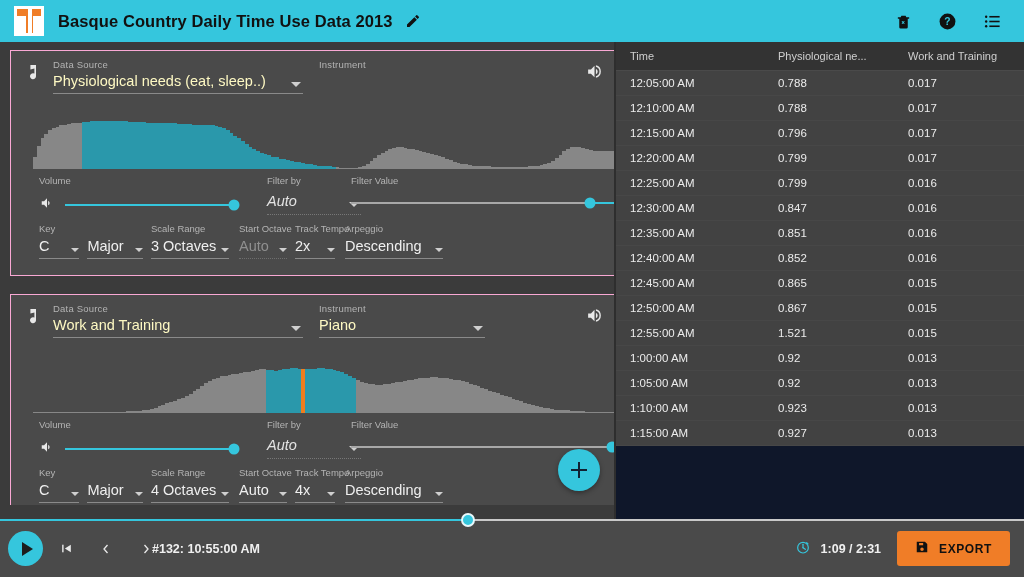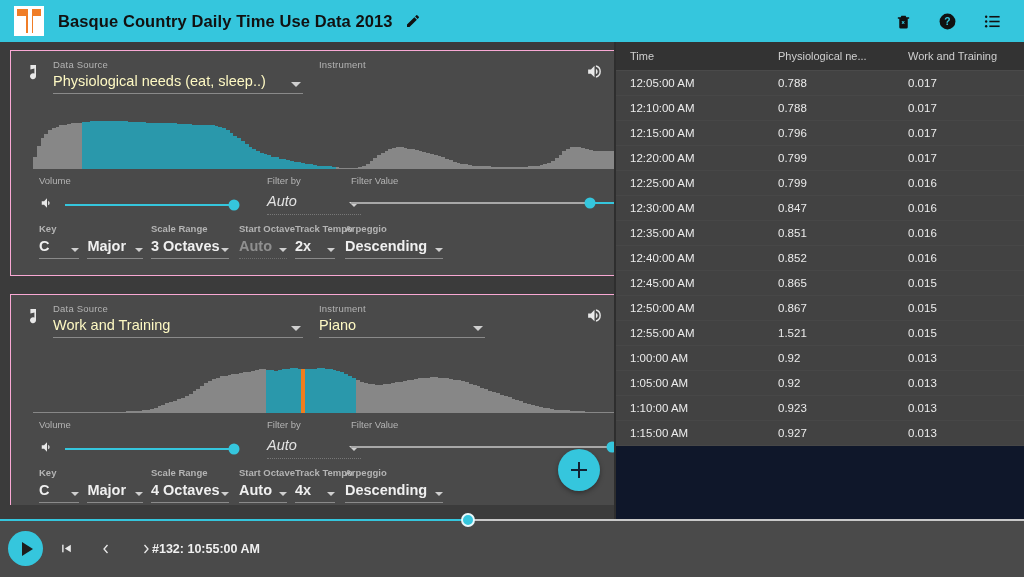--- a/index.html
+++ b/index.html
@@ -93,21 +93,21 @@
   }
   .filterby-block { position:absolute; left:236px; top:0; width:94px;margin-left:20px; }
   .filterby-sel { position:relative; border-bottom:1px dotted #777; padding-bottom:4px; margin-top:6px; }
   .filterby-sel .v { font-size:14.5px; font-style:italic; color:#e3e3e3; }
   .fval-block { position:absolute; left:340px; top:0; right:28px; }
   .fval-track { position:relative; height:2px; background:#a8a8a8; margin-top:16px; }
   .fval-fill { position:absolute; height:2px; background:#35c6dd; top:0; }
 
   
   .row-selects { position:absolute; left:28px; right:10px; top:172px; height:46px; display:flex; }
-  .msel { margin-right:0;font-weight:bold; }
+  .msel { margin-right:0; }
   .msel .lbl { font-size:9.5px; color:#b4b4b4; margin-bottom:3px; white-space:nowrap; }
   .msel .pair { display:flex; align-items:flex-end; gap:0; }
   .mini {
     position:relative; border-bottom:1px solid #8a8a8a; padding:0 14px 3px 0;
     margin-right:8px; min-width:20px;
   }
   .mini.dotted { border-bottom:1px dotted #6e6e6e; }
   .mini .v { font-size:14.5px; color:#efefef; white-space:nowrap; }
   .mini .v.dim { color:#8f8f8f; }
   .mini .c {
@@ -867,14 +867,35 @@
             <path fill="none" stroke="#eaeaea" stroke-width="2.6" d="M15 4L8 12l7 8"></path>
           </svg>
       </div>
       <div class="tbtn">
         <svg width="12" height="14" viewBox="0 0 24 24">
             <path fill="none" stroke="#eaeaea" stroke-width="2.6" d="M9 4l7 8-7 8"></path>
           </svg>
       </div>
     </div>
     <div class="pos-text">#132: 10:55:00 AM</div>
+    <div class="bottom-right">
+      <div class="timer">
+        <span>
+          <svg width="16" height="16" viewBox="0 0 24 24">
+              <circle cx="12" cy="13" r="8" fill="none" stroke="#35c6dd" stroke-width="1.8"></circle>
+              <path d="M12 13V8" stroke="#35c6dd" stroke-width="1.8" fill="none" stroke-linecap="round"></path>
+              <path d="M12 13l3.5 2.5" stroke="#35c6dd" stroke-width="1.8" fill="none" stroke-linecap="round"></path>
+              <path d="M17.5 5.5l2 1.8" stroke="#35c6dd" stroke-width="1.8" fill="none" stroke-linecap="round"></path>
+            </svg>
+        </span>
+        <span>1:09 / 2:31</span>
+      </div>
+      <button class="export-btn">
+        <span>
+          <svg width="14" height="14" viewBox="0 0 24 24">
+              <path fill="#111" d="M17 3H3v18h18V7l-4-4zM7 5h7v4H7V5zm5 14a3 3 0 1 1 0-6 3 3 0 0 1 0 6z"></path>
+            </svg>
+        </span>
+        <span>EXPORT</span>
+      </button>
+    </div>
   </div>
 </div>
 
 </body></html>

